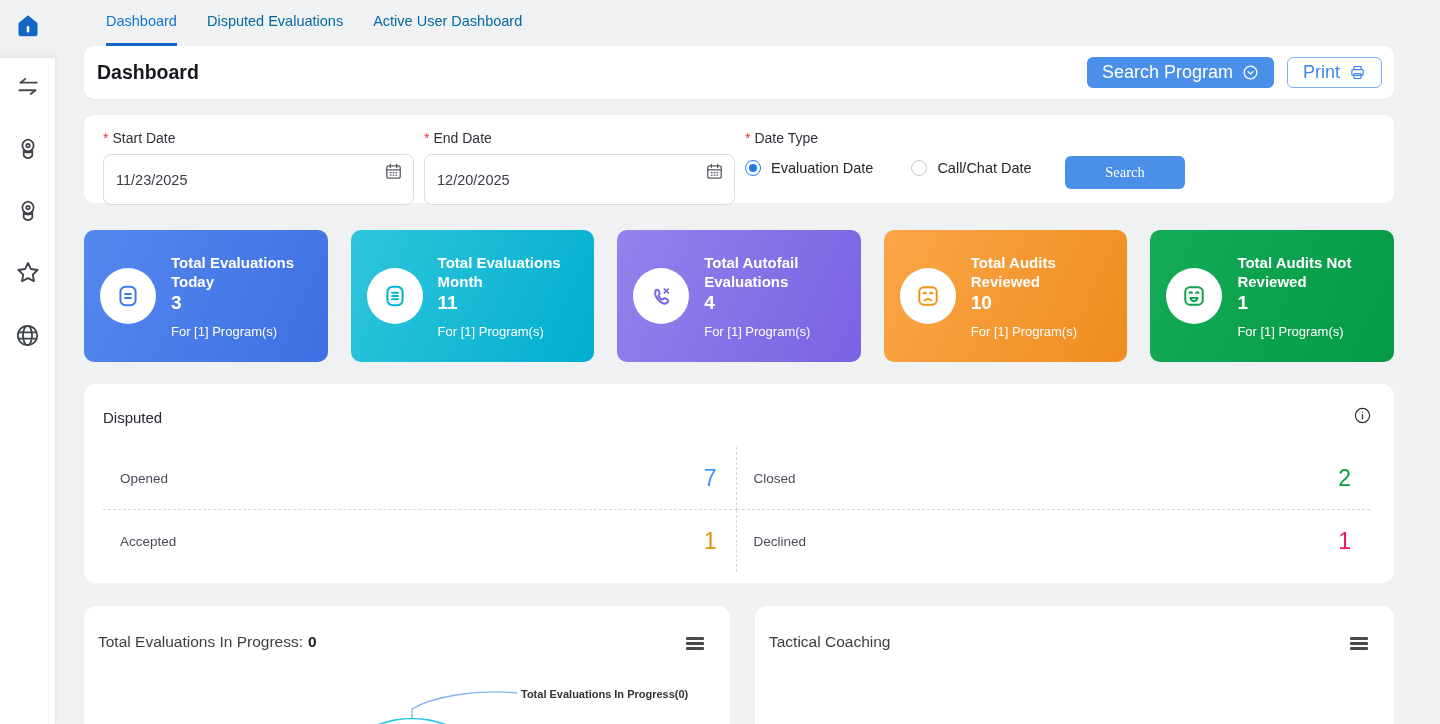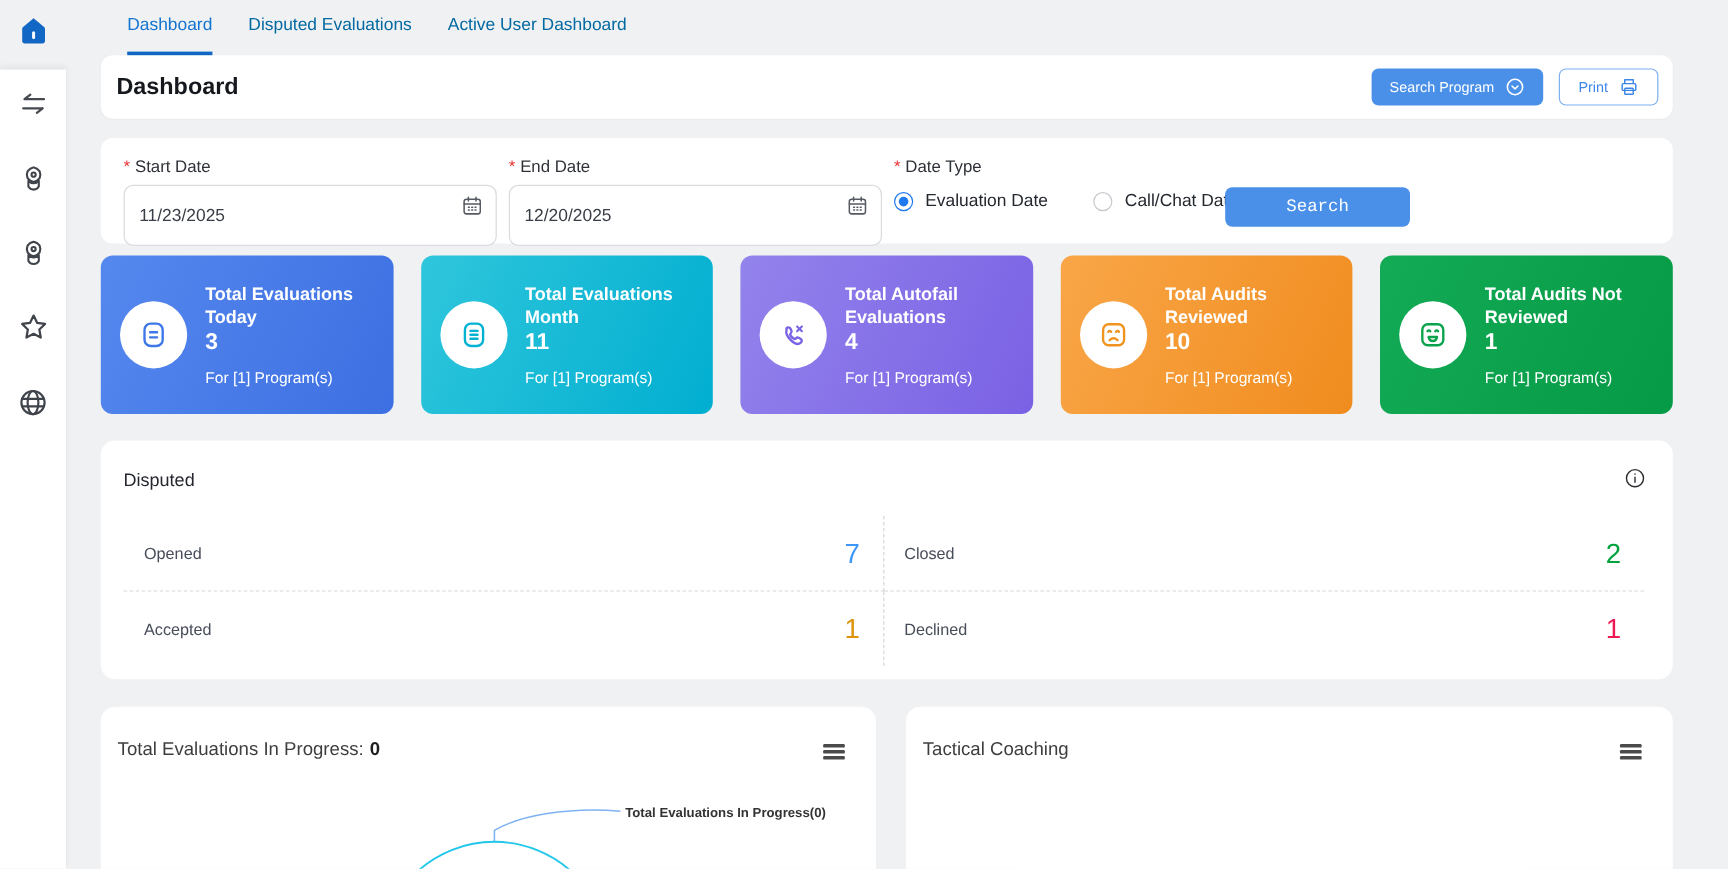--- a/index.html
+++ b/index.html
@@ -17,44 +17,44 @@
   .content{position:absolute;left:55px;top:0;right:0;bottom:0;padding:0 46px 0 29px}
   
   .tabs{display:flex;gap:30px;padding-left:22px;height:46px;box-sizing:border-box}
   .tab{font-size:14.5px;color:#0369a1;padding:13px 0 11px;cursor:pointer;border-bottom:3px solid transparent}
   .tab.active{color:#1374d0;border-bottom-color:#1068c4;font-weight:400}
   
   .card{background:#fff;border-radius:10px}
   .header-card{height:53px;display:flex;align-items:center;padding:0 12px 0 13px;box-shadow:0 1px 2px rgba(0,0,0,.03)}
   .page-title{font-size:19.5px;font-weight:700;color:#15181d}
   .header-actions{margin-left:auto;display:flex;gap:13px;align-items:center}
-  .btn{border:none;border-radius:6px;height:31px;font-size:12px;display:inline-flex;align-items:center;gap:9px;padding:0 15px;cursor:pointer;font-family:inherit}
+  .btn{border:none;border-radius:6px;height:31px;font-size:18px;display:inline-flex;align-items:center;gap:9px;padding:0 15px;cursor:pointer;font-family:inherit}
   .btn-primary{background:#4a90e9;color:#fff}
   .btn-outline{background:#fff;color:#3c86e8;border:1px solid #7fb0f2}
   
   .filter-card{margin-top:16px;height:88px;position:relative}
   .f-label{font-size:14px;color:#2e3238;display:flex;gap:4px;align-items:baseline}
   .req{color:#e53030;font-size:14px}
   .f-field{position:absolute;top:15px}
   .f-start{left:19px;width:311px}
   .f-end{left:340px;width:311px}
   .f-datetype{left:661px}
   .input-wrap{position:relative;margin-top:8px}
   .date-input{width:100%;height:51px;box-sizing:border-box;border:1px solid #d9dbde;border-radius:8px;
     padding:0 36px 0 12px;font-size:14.5px;color:#383d46;font-family:inherit;background:#fff;outline:none}
   .cal-ic{position:absolute;right:11px;top:8px;pointer-events:auto;cursor:pointer}
   .radio-row{display:flex;align-items:center;gap:10px;margin-top:14px}
   .radio{width:16px;height:16px;border-radius:50%;border:1.5px solid #c6c9cd;box-sizing:border-box;background:#fff;cursor:pointer}
   .radio.checked{border:1.5px solid #1f7af0;position:relative}
   .radio.checked::after{content:"";position:absolute;left:2.5px;top:2.5px;width:8px;height:8px;border-radius:50%;background:#1f7af0}
   .radio-label{font-size:14.5px;color:#23272e;margin-right:28px;cursor:pointer}
-  .search-btn{position:absolute;left:937px;top:41px;width:154px;height:33px;background:#4a90e9;color:#fff;
-    border:none;border-radius:6px;font-size:14.5px;cursor:pointer;font-family:Liberation Mono, monospace}
-  
-  .stats{margin-top:10px;display:flex;gap:23px}
+  .search-btn{position:absolute;left:981px;top:41px;width:120px;height:33px;background:#4a90e9;color:#fff;
+    border:none;border-radius:6px;font-size:14.5px;cursor:pointer;font-family:Liberation Serif, serif}
+  
+  .stats{margin-top:27px;display:flex;gap:23px}
   .stat-card{flex:1;height:132px;border-radius:10px;display:flex;align-items:center;padding:0 14px 0 16px;box-sizing:border-box;color:#fff}
   .stat-circle{width:56px;height:56px;border-radius:50%;background:#fff;flex-shrink:0;display:flex;align-items:center;justify-content:center}
   .stat-text{margin-left:15px;display:flex;flex-direction:column}
   .stat-title{font-size:15px;font-weight:700;line-height:19px}
   .stat-value{font-size:19px;font-weight:700;line-height:24px}
   .stat-sub{font-size:13px;margin-top:9px}
   
   .disputed-card{margin-top:22px;height:199px;box-sizing:border-box;border-radius:12px;padding:25px 24px 0 19px;position:relative}
   .disputed-title{font-size:15px;color:#24272e}
   .info-btn{position:absolute;right:22px;top:22px;background:none;border:none;cursor:pointer;padding:0}

